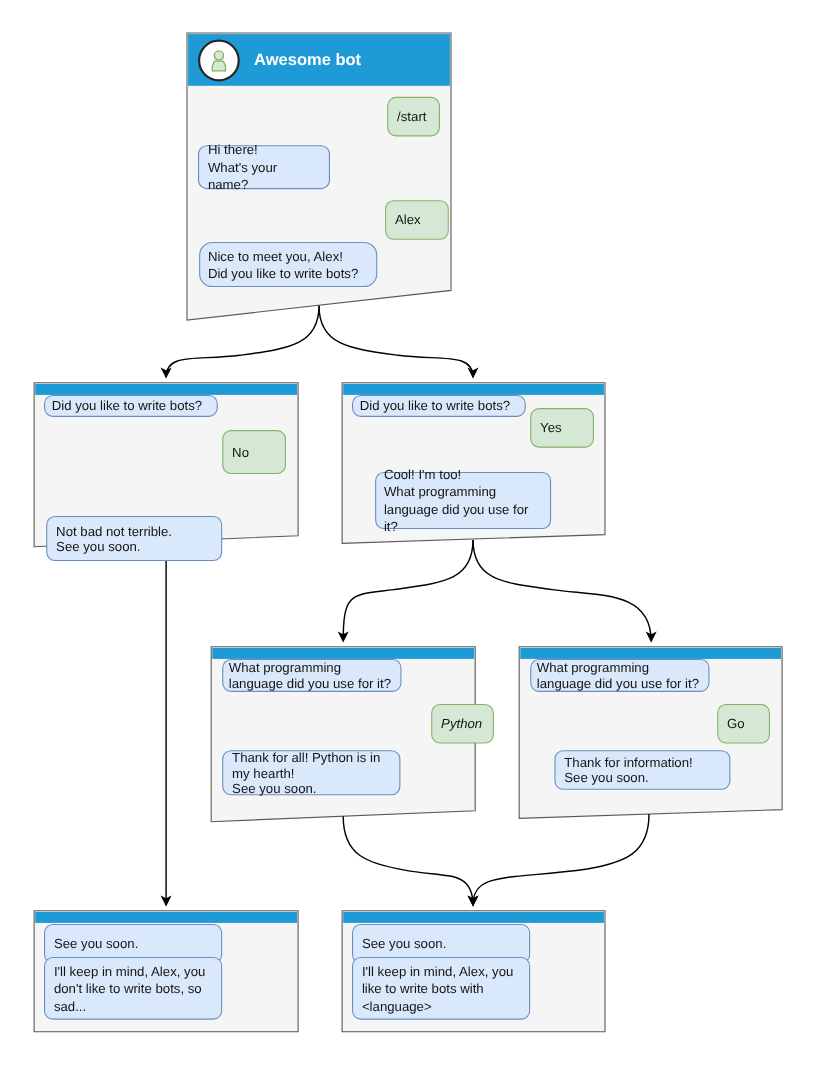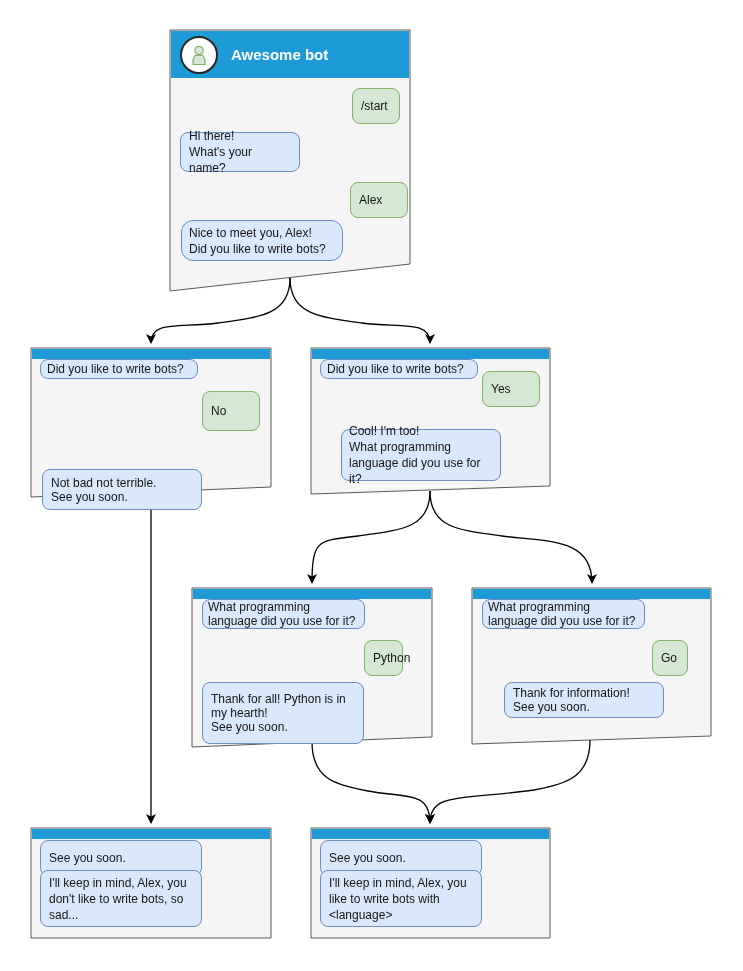--- a/index.html
+++ b/index.html
@@ -76,29 +76,29 @@
     <div class="strip" style="left:312px;top:349px;width:237px;height:10px;"></div>
     <div class="bubble bot" style="left:320px;top:359px;width:158px;height:20px;padding:0 6px;">Did you like to write bots?</div>
     <div class="bubble user" style="left:482px;top:371px;width:58px;height:30px;">Yes</div>
     <div class="bubble bot lh16" style="left:321px;top:429px;width:160px;height:52px;padding:16px 7px;margin-left:20px;">Cool! I'm too!
 What programming
 language did you use for it?</div>
 
     <div class="strip" style="left:193px;top:589px;width:238px;height:10px;"></div>
     <div class="bubble bot" style="left:202px;top:599px;width:163px;height:30px;padding:0 5px;">What programming
 language did you use for it?</div>
-    <div class="bubble user" style="left:364px;top:640px;width:39px;height:29px;">Python</div>
-    <div class="bubble bot" style="left:202px;top:682px;width:162px;height:62px;">Thank for all! Python is in
+    <div class="bubble user" style="left:392px;top:640px;width:57px;height:29px;font-style:italic;">Python</div>
+    <div class="bubble bot" style="left:202px;top:682px;width:162px;height:41px;">Thank for all! Python is in
 my hearth!
 See you soon.</div>
 
     <div class="strip" style="left:473px;top:589px;width:237px;height:10px;"></div>
     <div class="bubble bot" style="left:482px;top:599px;width:163px;height:30px;padding:0 5px;">What programming
 language did you use for it?</div>
-    <div class="bubble user" style="left:652px;top:640px;width:36px;height:29px;">Go</div>
+    <div class="bubble user" style="left:652px;top:640px;width:48px;height:29px;">Go</div>
     <div class="bubble bot" style="left:504px;top:682px;width:160px;height:34px;">Thank for information!
 See you soon.</div>
 
     <div class="strip" style="left:32px;top:829px;width:238px;height:10px;"></div>
     <div class="bubble bot" style="left:40px;top:840px;width:162px;height:20px;">See you soon.</div>
     <div class="bubble bot lh16" style="left:40px;top:870px;width:162px;height:57px;">I'll keep in mind, Alex, you
 don't like to write bots, so
 sad...</div>
 
     <div class="strip" style="left:312px;top:829px;width:237px;height:10px;"></div>

